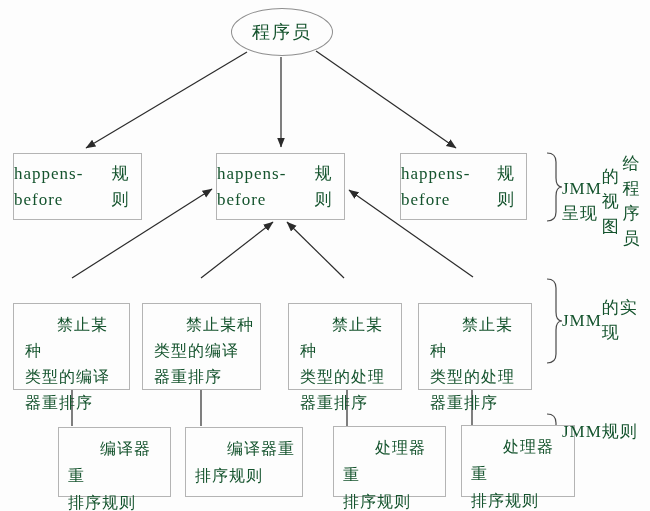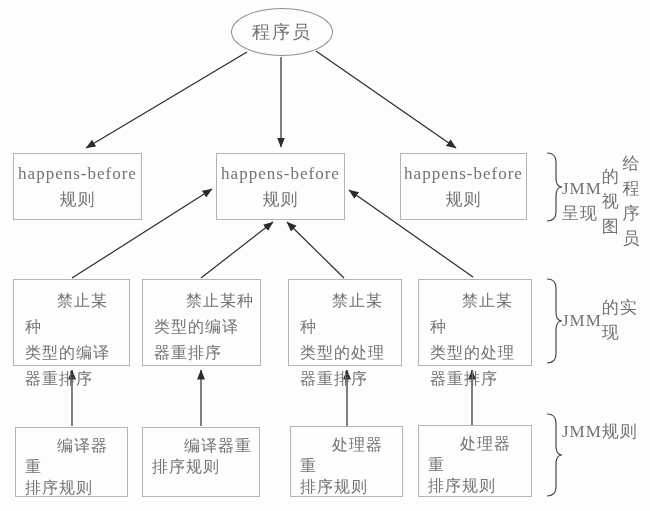--- a/index.html
+++ b/index.html
@@ -1,38 +1,38 @@
 <!DOCTYPE html>
 <html><head>
 <meta charset="utf-8">
 <style>
   html,body{margin:0;padding:0;}
   .canvas{
     position:relative;width:650px;height:511px;overflow:hidden;
     background:#fdfdfd;
     font-family:"Liberation Serif","DejaVu Serif",serif;
-    color:#737373;
+    color:#14532d;
   }
   .lines{position:absolute;left:0;top:0;pointer-events:none;}
   .ellipse{
     position:absolute;left:231px;top:8px;width:100px;height:46px;
     border:1px solid #8f8f8f;border-radius:50%;
     display:flex;align-items:center;justify-content:center;
     background:#fdfdfd;font-size:18px;letter-spacing:2px;
   }
   .box{
     position:absolute;border:1px solid #b4b4b4;background:#fdfdfd;
     box-sizing:border-box;
   }
   .row1{
-    display:flex;flex-direction:column;justify-content:center;align-items:center;
+    display:flex;flex-direction:row;justify-content:center;align-items:center;
     font-size:17px;line-height:26px;letter-spacing:1px;
   }
-  .row2{font-size:16px;line-height:26px;padding:8px 6px 0 11px;letter-spacing:1px;}
-  .row3{font-size:16px;line-height:21px;padding:7px 6px 0 9px;letter-spacing:1px;}
+  .row2{font-size:16px;line-height:26px;padding:8px 6px 0 11px;letter-spacing:1px;margin-top:24px;}
+  .row3{font-size:16px;line-height:27px;padding:7px 6px 0 9px;letter-spacing:1px;margin-left:43px;}
   .indent{text-indent:2em;}
   .ann{
     position:absolute;display:flex;flex-direction:row;align-items:center;
     font-size:17px;line-height:25px;letter-spacing:1px;
   }
 </style>
 </head>
 <body>
 
 <div class="canvas">

